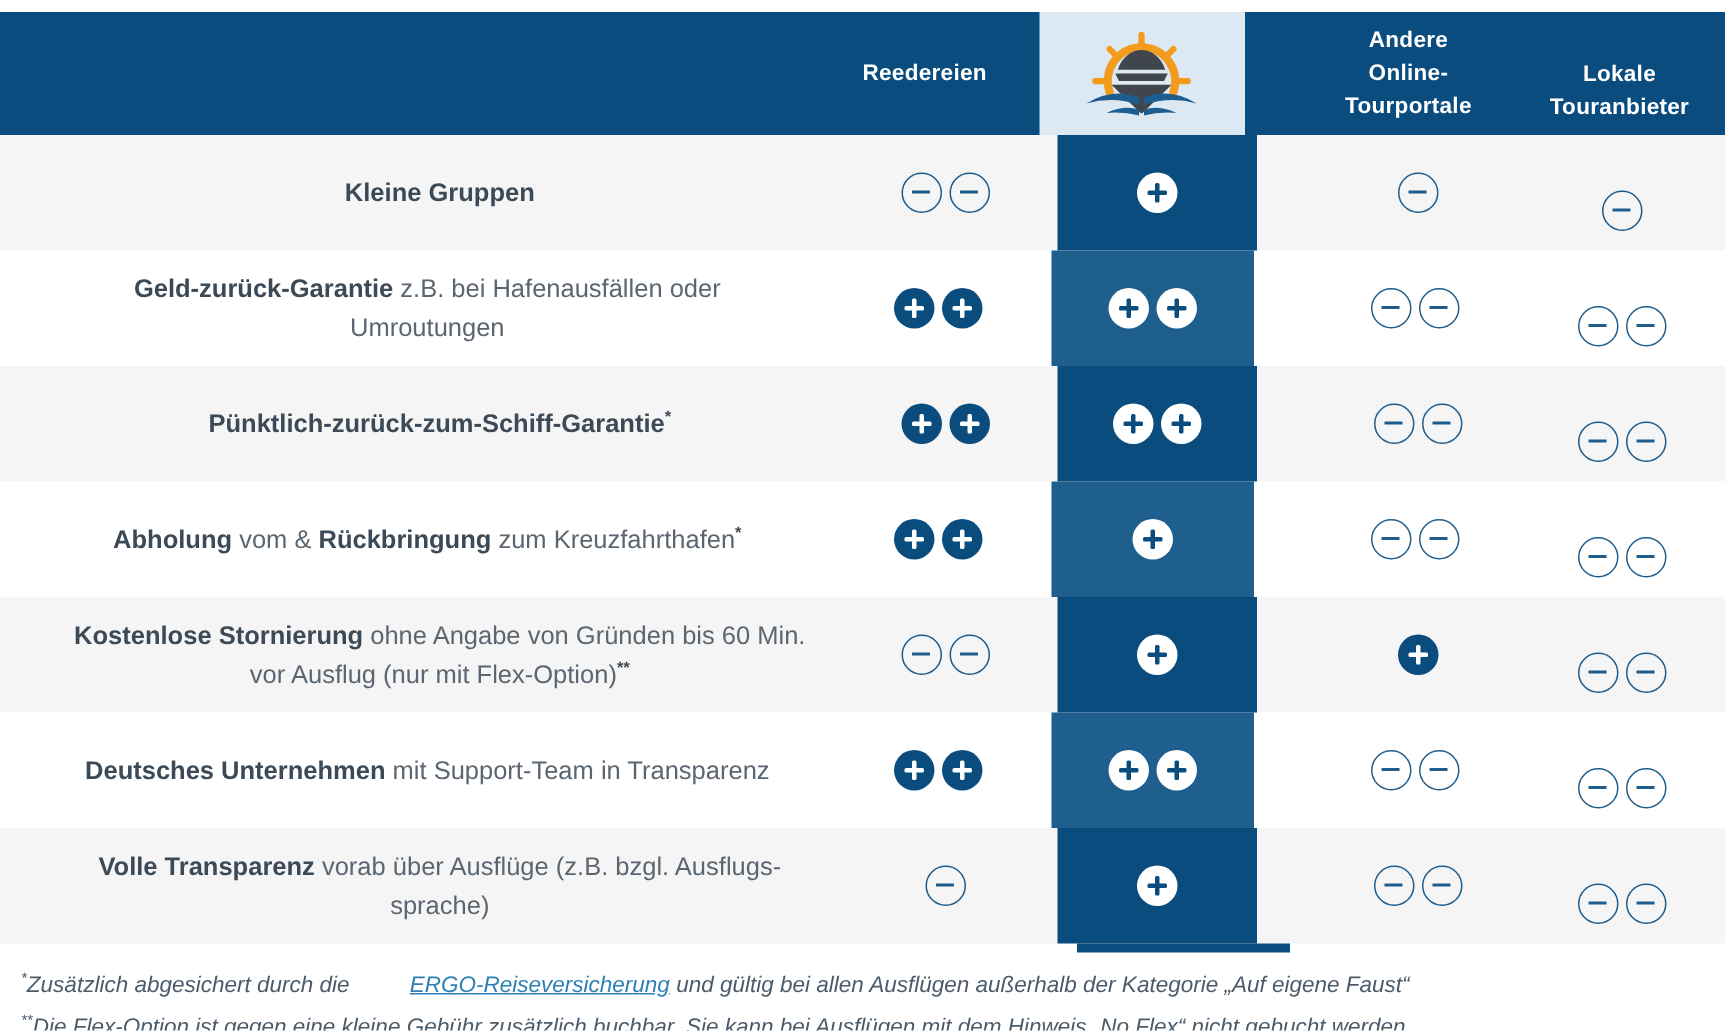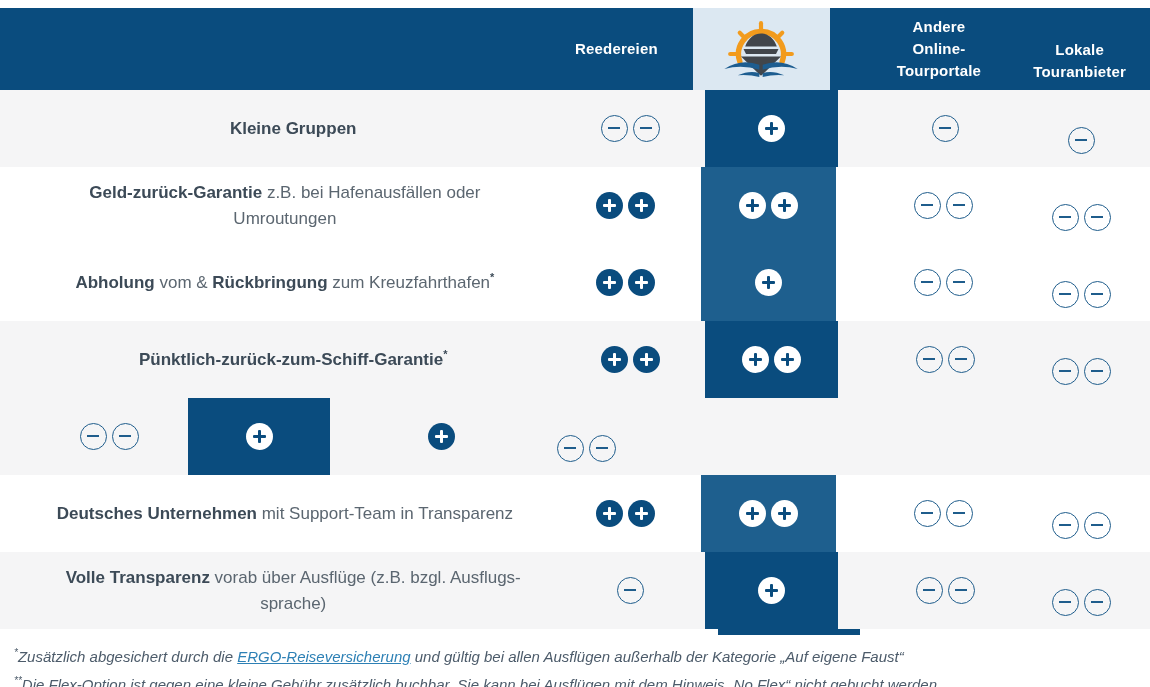--- a/index.html
+++ b/index.html
@@ -50,21 +50,21 @@
   .brand-cell .icon.plus::after{background:var(--icon-fill-blue);}
   .icon.minus{border:1.5px solid var(--icon-outline-blue);background:transparent;}
   .icon.minus::before{content:"";position:absolute;left:6px;top:11px;width:12px;height:2px;background:var(--icon-outline-blue);}
 
   .brand-extension{width:142px;height:6px;margin-left:718px;background:var(--brand-cell-dark);}
 
   
   .footnotes{padding:6px 0 0 14px;font-style:italic;font-size:15px;color:var(--footnote-color);}
   .footnote-line{line-height:24px;}
   .fn-marker{font-size:10px;}
-  .fn-link{color:var(--link-color);text-decoration:underline;cursor:pointer;}
+  .fn-link{color:var(--link-color);text-decoration:underline;cursor:pointer;margin-left:36px;}
 
   .logo-wheel{stroke:var(--logo-orange);fill:none;}
   .logo-hull{fill:var(--logo-hull);}
   .logo-wave{fill:var(--logo-wave);}
 </style>
 </head>
 <body>
 
 <div class="page">
   <div class="table">
@@ -137,20 +137,41 @@
           </div>
           <div class="c-portale icon-cell">
             <span class="icon minus"></span>
             <span class="icon minus"></span>
           </div>
           <div class="c-lokale icon-cell">
             <span class="icon minus"></span>
             <span class="icon minus"></span>
           </div>
         </div>
+        <div class="row row-odd">
+          <div class="c-label label-cell">
+            <span class="label-inner"><b>Pünktlich-zurück-zum-Schiff-Garantie</b><sup class="row-sup">*</sup></span>
+          </div>
+          <div class="c-reederei icon-cell">
+            <span class="icon plus"></span>
+            <span class="icon plus"></span>
+          </div>
+          <div class="c-brand brand-cell icon-cell">
+            <span class="icon plus"></span>
+            <span class="icon plus"></span>
+          </div>
+          <div class="c-portale icon-cell">
+            <span class="icon minus"></span>
+            <span class="icon minus"></span>
+          </div>
+          <div class="c-lokale icon-cell">
+            <span class="icon minus"></span>
+            <span class="icon minus"></span>
+          </div>
+        </div>
         <div class="row row-even">
           <div class="c-label label-cell">
             <span class="label-inner"><b>Abholung</b><span> vom &amp; </span><b>Rückbringung</b><span> zum Kreuzfahrthafen</span><sup class="row-sup">*</sup></span>
           </div>
           <div class="c-reederei icon-cell">
             <span class="icon plus"></span>
             <span class="icon plus"></span>
           </div>
           <div class="c-brand brand-cell icon-cell">
             <span class="icon plus"></span>
@@ -159,40 +180,23 @@
             <span class="icon minus"></span>
             <span class="icon minus"></span>
           </div>
           <div class="c-lokale icon-cell">
             <span class="icon minus"></span>
             <span class="icon minus"></span>
           </div>
         </div>
         <div class="row row-odd">
           <div class="c-label label-cell">
-            <span class="label-inner"><b>Pünktlich-zurück-zum-Schiff-Garantie</b><sup class="row-sup">*</sup></span>
-          </div>
-          <div class="c-reederei icon-cell">
-            <span class="icon plus"></span>
-            <span class="icon plus"></span>
-          </div>
-          <div class="c-brand brand-cell icon-cell">
-            <span class="icon plus"></span>
-            <span class="icon plus"></span>
-          </div>
-          <div class="c-portale icon-cell">
-            <span class="icon minus"></span>
-            <span class="icon minus"></span>
-          </div>
-          <div class="c-lokale icon-cell">
-            <span class="icon minus"></span>
-            <span class="icon minus"></span>
-          </div>
-        </div>
-        <div class="row row-odd">
+            <span class="label-inner"><b>Kostenlose Stornierung</b><span> ohne Angabe von Gründen bis 60 Min.
+vor Ausflug (nur mit Flex-Option)</span><sup class="row-sup">**</sup></span>
+          </div>
           <div class="c-reederei icon-cell">
             <span class="icon minus"></span>
             <span class="icon minus"></span>
           </div>
           <div class="c-brand brand-cell icon-cell">
             <span class="icon plus"></span>
           </div>
           <div class="c-portale icon-cell">
             <span class="icon plus"></span>
           </div>

